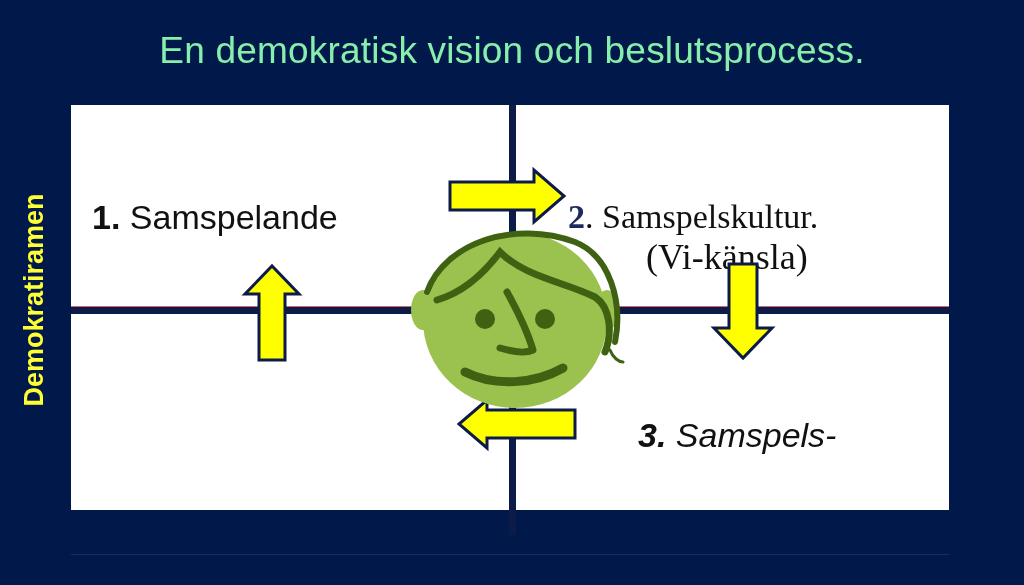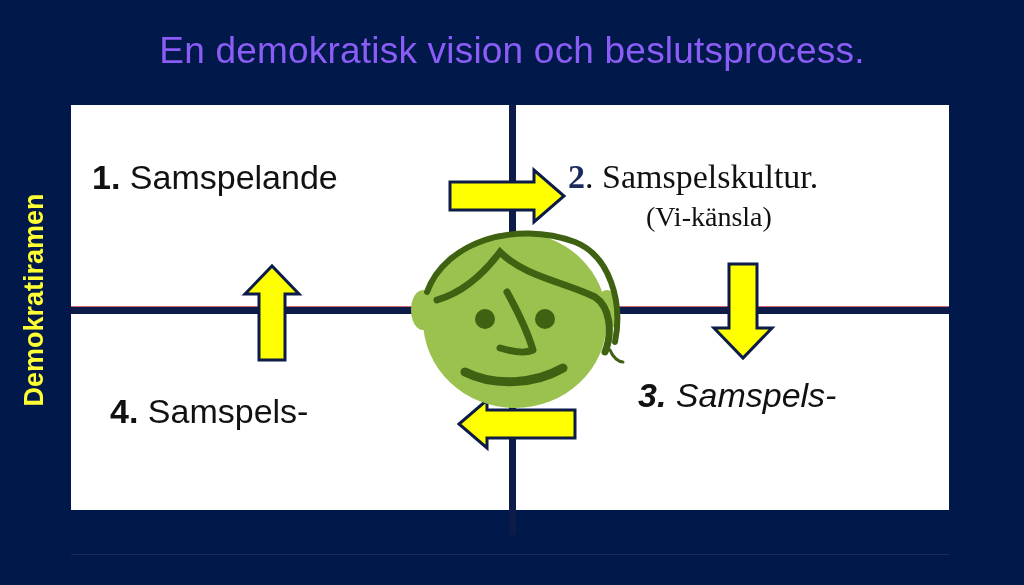--- a/index.html
+++ b/index.html
@@ -4,21 +4,21 @@
   <style>
     html, body { margin: 0; padding: 0; }
     body {
       width: 1024px; height: 585px; overflow: hidden;
       background: #01194a;
       font-family: "Liberation Sans", sans-serif;
       position: relative;
     }
     .title {
       position: absolute; left: 0; top: 30px; width: 1024px;
-      text-align: center; color: #8b5cf6; font-size: 37px;
+      text-align: center; color: #86efac; font-size: 37px;
       letter-spacing: 0.2px;
     }
     .side-label {
       position: absolute; left: 34px; top: 300px;
       transform: translate(-50%, -50%) rotate(-90deg);
       color: #ffff33; font-weight: bold; font-size: 27px;
       white-space: nowrap;
     }
     .board {
       position: absolute; left: 71px; top: 105px; width: 878px; height: 405px;
@@ -31,24 +31,24 @@
     .hline {
       position: absolute; left: 71px; top: 306px; width: 878px; height: 8px;
       background: #0c1b48;
       border-top: 1px solid #d06a6a;
       box-sizing: border-box;
     }
     .bottom-rule {
       position: absolute; left: 71px; top: 554px; width: 878px; height: 1px;
       background: #1b2d5c;
     }
-    .q-text { position: absolute; color: #111; font-size: 34px; line-height: 40px; }
+    .q-text { position: absolute; color: #111; font-size: 34px; line-height: 40px; margin-top: 40px; }
     .q-text .num { font-weight: bold; }
     .q2 .num { color: #1b2b5e; }
-    .q-sub { font-size: 28px; }
+    .q-sub { font-size: 36px; }
     svg { position: absolute; overflow: visible; }
   </style>
 </head>
 <body>
 
 <div class="title">En demokratisk vision och beslutsprocess.</div>
 <div class="side-label">Demokratiramen</div>
 
 <div class="board"></div>
 <div class="vline"></div>
@@ -62,21 +62,20 @@
 <div class="q-text q2" style="left:568px; top:157px; width:330px; text-align:left;font-family:Liberation Serif, serif;">
   <div><span class="num">2</span><span>.</span> <span>Samspelskultur.</span></div>
   <div class="q-sub" style="padding-left:78px;">(Vi-känsla)</div>
 </div>
 
 <div class="q-text q3" style="left:638px; top:375px;font-style:italic;">
   <div><span class="num">3.</span> <span>Samspels-</span></div>
 </div>
 
 <div class="q-text q4" style="left:98px; top:391px;">
-  <div style="padding-left:12px;"><span class="num">4.</span> <span>Samspels-</span></div>
 </div>
 
 <svg style="left:448px; top:168px;" width="120" height="60" viewBox="0 0 120 60">
   <polygon points="2,14 86,14 86,2 116,28 86,54 86,42 2,42" fill="#ffff00" stroke="#0c1b48" stroke-width="3" stroke-linejoin="miter"></polygon>
 </svg>
 
 <svg style="left:712px; top:262px;" width="64" height="100" viewBox="0 0 64 100">
   <polygon points="17,2 45,2 45,66 60,66 31,96 2,66 17,66" fill="#ffff00" stroke="#0c1b48" stroke-width="3" stroke-linejoin="miter"></polygon>
 </svg>
 

